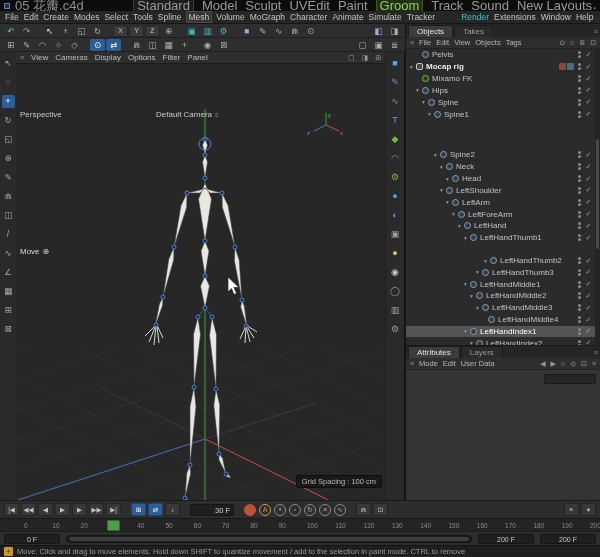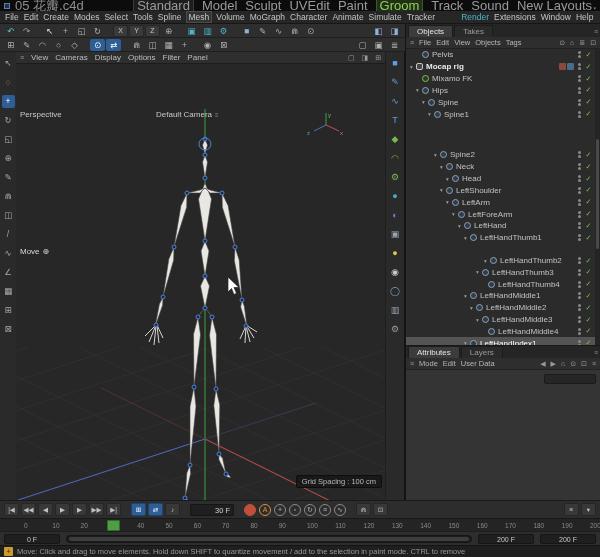--- a/index.html
+++ b/index.html
@@ -536,30 +536,20 @@
         <div class="trow" style="padding-left: 68px;">
           <span class="arr">▾</span>
           <span class="oicon"></span>
           <span class="tname">LeftHandThumb3</span>
           <span class="dots">
             <span class="dot"></span>
             <span class="dot"></span>
           </span>
           <span class="chk">✓</span>
         </div>
-        <div class="trow" style="padding-left: 74px;">
-          <span class="arr"></span>
-          <span class="oicon"></span>
-          <span class="tname">LeftHandThumb4</span>
-          <span class="dots">
-            <span class="dot"></span>
-            <span class="dot"></span>
-          </span>
-          <span class="chk">✓</span>
-        </div>
         <div class="trow" style="padding-left: 56px;">
           <span class="arr">▾</span>
           <span class="oicon"></span>
           <span class="tname">LeftHandMiddle1</span>
           <span class="dots">
             <span class="dot"></span>
             <span class="dot"></span>
           </span>
           <span class="chk">✓</span>
         </div>

